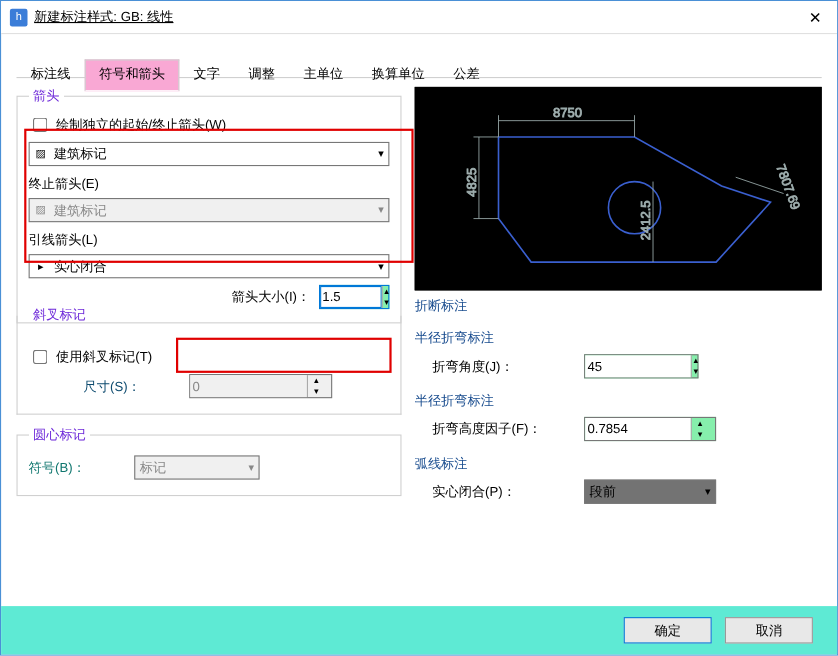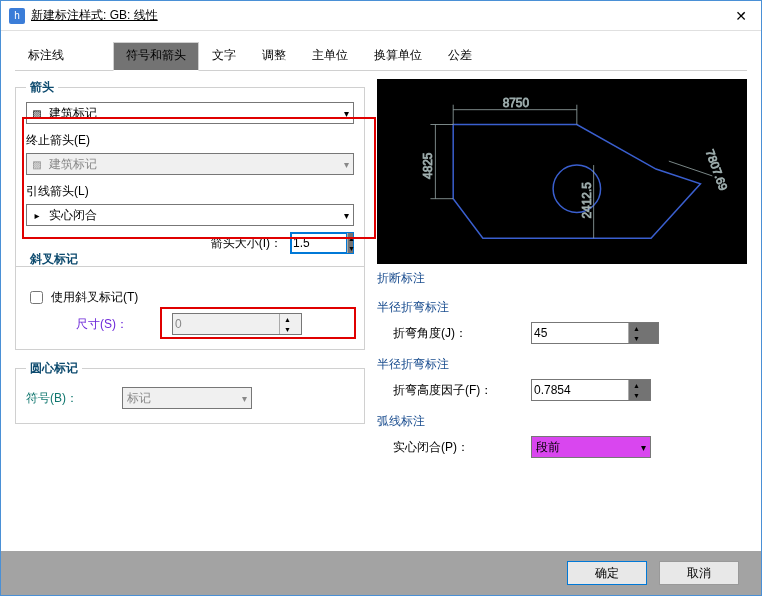--- a/index.html
+++ b/index.html
@@ -2,55 +2,55 @@
 <html><head>
 <meta charset="utf-8">
 <style>
   * { box-sizing: border-box; font-family: "Microsoft YaHei", "SimSun", sans-serif; font-size: 12px; }
   body { margin: 0; background: #fff; width: 762px; height: 596px; border: 1px solid #4a90d6; overflow: hidden; }
   .titlebar { height: 30px; background: #fff; display: flex; align-items: center; padding: 0 8px; border-bottom: 1px solid #e0e0e0; }
   .titlebar .icon { width: 16px; height: 16px; background: #3b7dd8; color: #fff; display: flex; align-items: center; justify-content: center; font-size: 10px; border-radius: 2px; margin-right: 6px; }
   .titlebar .title { flex: 1; text-decoration: underline; }
   .titlebar .close { width: 24px; text-align: center; cursor: pointer; font-size: 14px; }
   .tabs { display: flex; padding: 10px 14px 0; gap: 0; }
-  .tab { padding: 4px 12px 6px; border: 1px solid transparent; cursor: pointer; position: relative; top: 1px; }
-  .tab.active { border: 1px solid #d0d0d0; border-bottom: 1px solid #fff; background: #737373; margin-left: 36px; }
+  .tab { padding: 4px 12px 6px; border: 1px solid transparent; cursor: pointer; position: relative; top: 13px; }
+  .tab.active { border: 1px solid #d0d0d0; border-bottom: 1px solid #fff; background: #f9a8d4; }
   .content { border-top: 1px solid #d0d0d0; margin: 0 14px 12px; padding: 8px 0 0; display: flex; gap: 12px; }
   .col-left { width: 350px; }
   .col-right { flex: 1; }
   fieldset { border: 1px solid #d0d0d0; margin: 0 0 10px; padding: 6px 10px 10px; }
-  legend { padding: 0 4px; color: #0c4a6e; font-weight: bold; }
+  legend { padding: 0 4px; color: #6d28d9; }
   .redbox { position: absolute; border: 2px solid #e00000; pointer-events: none; }
   label { display: block; margin: 2px 0 4px; }
   .checkbox-row { display: flex; align-items: center; gap: 5px; margin: 2px 0 6px; }
   .checkbox-row input { width: 13px; height: 13px; }
   .combo { width: 100%; height: 22px; border: 1px solid #777; background: #fff; display: flex; align-items: center; padding: 0 4px; position: relative; }
   .combo.disabled { background: #f0f0f0; color: #888; }
   .combo .marker { width: 12px; height: 12px; margin-right: 6px; display: flex; align-items: center; justify-content: center; font-size: 10px; }
   .combo .caret { margin-left: auto; font-size: 10px; }
   .row { display: flex; align-items: center; gap: 6px; margin: 4px 0; }
   .row > span.label { min-width: 90px; }
   .row.indent { padding-left: 50px; }
-  .row.indent > span.label { color: #6d28d9; }
-  .spinner { display: flex; align-items: center; width: 80px; height: 22px; border: 1px solid #777; background: #737373; }
+  .row.indent > span.label { color: #0c4a6e; }
+  .spinner { display: flex; align-items: center; width: 80px; height: 22px; border: 1px solid #777; background: #86efac; }
   .spinner input { border: none; width: 56px; height: 20px; padding: 0 2px; outline: none; }
   .spinner .arrows { width: 16px; height: 20px; border-left: 1px solid #aaa; display: flex; flex-direction: column; }
   .spinner .arrows div { flex: 1; font-size: 7px; display: flex; align-items: center; justify-content: center; cursor: pointer; }
   .spinner.disabled { background: #f0f0f0; }
   .spinner.disabled input { background: #f0f0f0; color: #888; }
   .spinner.active { border: 1px solid #0078d7; }
   .spinner.active input { outline: 1px solid #0078d7; outline-offset: -1px; }
   .preview { width: 100%; height: 185px; background: #000; border: 1px solid #000; display: flex; align-items: center; justify-content: center; }
   .right-group { margin: 6px 0 12px; }
   .right-group > .grplabel { color: #1a4d8f; margin: 4px 0 6px; }
   .right-row { display: flex; align-items: center; gap: 8px; padding-left: 16px; margin: 4px 0; }
   .right-row .rlabel { width: 130px; }
-  .rcombo { width: 120px; height: 22px; border: 1px solid #777; background: #d946ef; display: flex; align-items: center; padding: 0 4px; }
+  .rcombo { width: 120px; height: 22px; border: 1px solid #777; background: #737373; display: flex; align-items: center; padding: 0 4px; }
   .rcombo .caret { margin-left: auto; font-size: 10px; }
-  .footer { position: absolute; left: 1px; right: 1px; bottom: 1px; height: 44px; background: #a3a3a3; display: flex; align-items: center; justify-content: flex-end; gap: 12px; padding: 0 22px; }
+  .footer { position: absolute; left: 1px; right: 1px; bottom: 1px; height: 44px; background: #5eead4; display: flex; align-items: center; justify-content: flex-end; gap: 12px; padding: 0 22px; }
   .btn { width: 80px; height: 24px; border: 1px solid #999; background: #e8e8e8; cursor: pointer; }
   .btn.primary { border: 1px solid #0078d7; }
   .preview svg { width: 100%; height: 100%; }
   .arrow-size-row { display: flex; align-items: center; justify-content: flex-end; gap: 8px; margin: 6px 0 2px; }
 </style>
 </head>
 <body>
 
 <div class="titlebar">
   <div class="icon">h</div>
@@ -65,20 +65,24 @@
   <div class="tab">调整</div>
   <div class="tab">主单位</div>
   <div class="tab">换算单位</div>
   <div class="tab">公差</div>
 </div>
 
 <div class="content">
   <div class="col-left">
     <fieldset style="position:relative;">
       <legend>箭头</legend>
+      <div class="checkbox-row">
+        <input type="checkbox" style="">
+        <span>绘制独立的起始/终止箭头(W)</span>
+      </div>
       <div class="combo">
         <span class="marker">▨</span>
         <span>建筑标记</span>
         <span class="caret">▾</span>
       </div>
       <label style="margin-top:8px">终止箭头(E)</label>
       <div class="combo disabled">
         <span class="marker">▨</span>
         <span>建筑标记</span>
         <span class="caret">▾</span>
@@ -116,21 +120,21 @@
               <div>▼</div>
             </div>
         </div>
       </div>
     </fieldset>
 
     <fieldset>
       <legend>圆心标记</legend>
       <div class="row">
         <span class="label" style="color:#0f766e">符号(B)：</span>
-        <div class="combo disabled" style="width:130px">
+        <div class="combo disabled" style="width:114px">
           <span>标记</span>
           <span class="caret">▾</span>
         </div>
       </div>
     </fieldset>
   </div>
 
   <div class="col-right">
     <div class="preview">
       <svg viewBox="0 0 360 185">
@@ -156,21 +160,21 @@
     </div>
 
     <div class="right-group">
       <div class="grplabel">折断标注</div>
     </div>
 
     <div class="right-group">
       <div class="grplabel">半径折弯标注</div>
       <div class="right-row">
         <span class="rlabel">折弯角度(J)：</span>
-        <div class="spinner" style="width:128px">
+        <div class="spinner" style="width:104px">
           <input style="width: 96px;" value="45">
           <div class="arrows">
               <div>▲</div>
               <div>▼</div>
             </div>
         </div>
       </div>
     </div>
 
     <div class="right-group">

